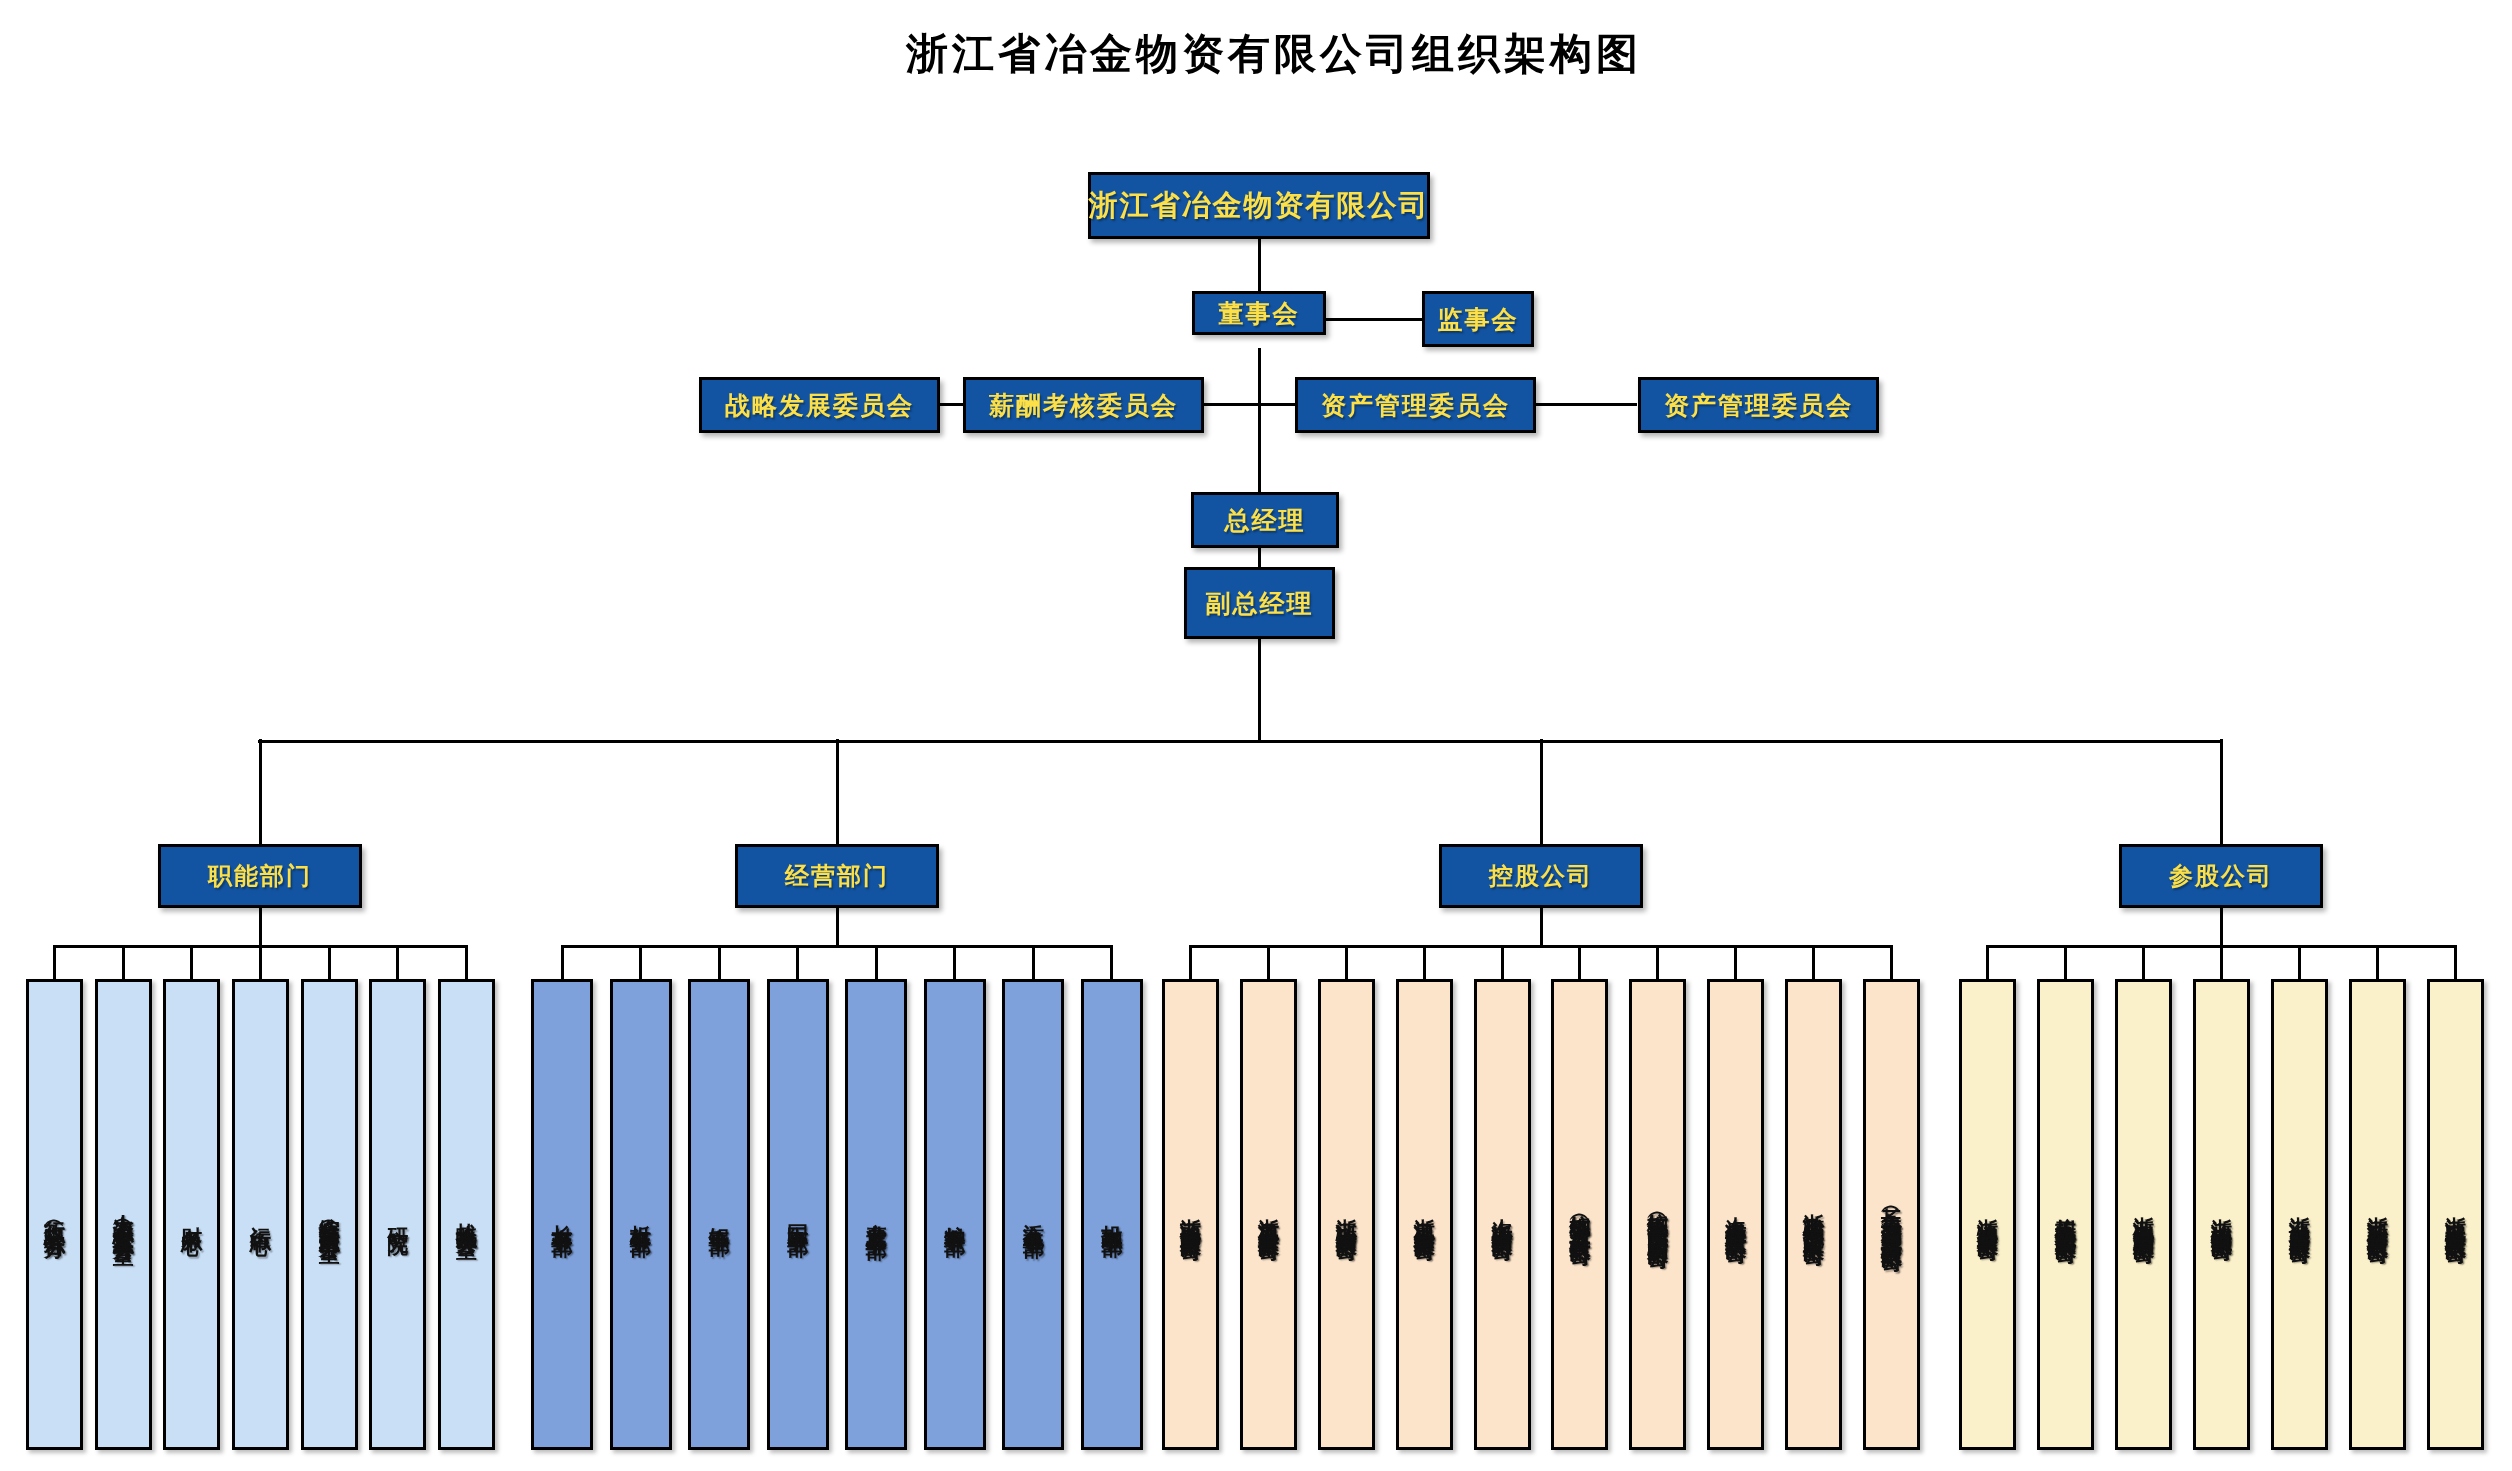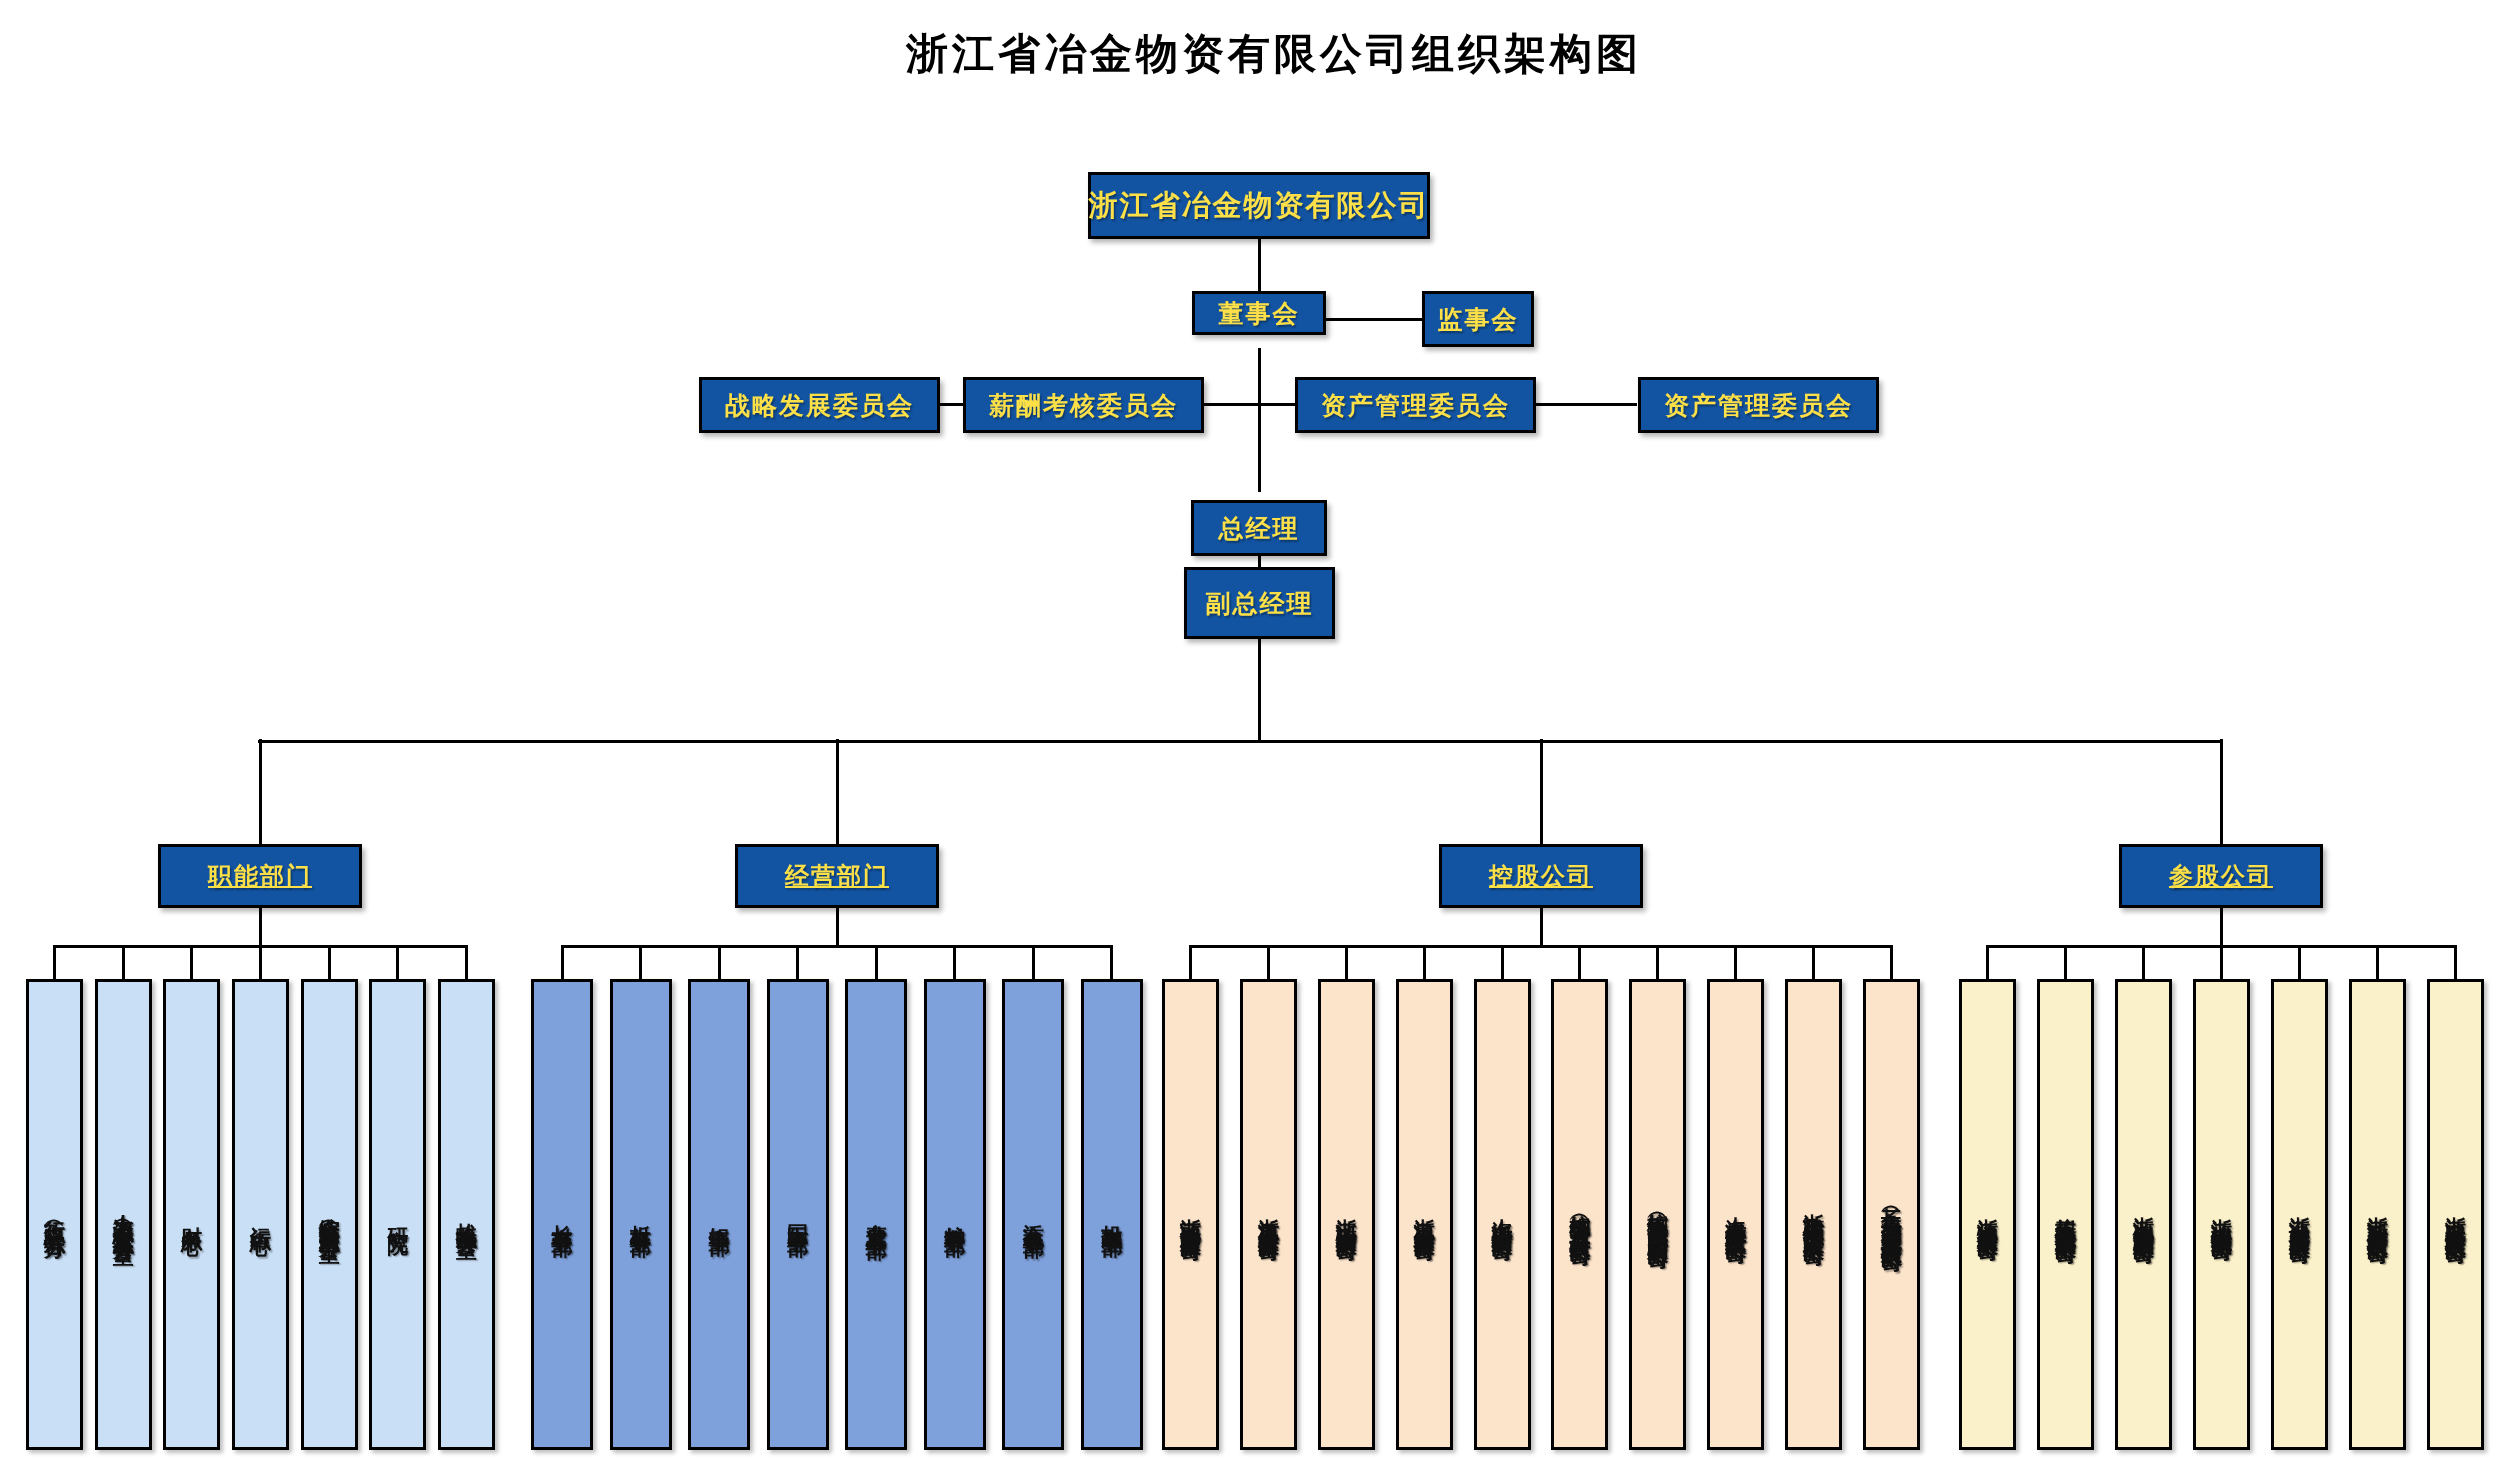--- a/index.html
+++ b/index.html
@@ -28,25 +28,25 @@
     display:flex;align-items:center;justify-content:center;
     box-shadow:3px 3.5px 5px rgba(0,0,0,0.30);
     text-shadow:1.5px 1.5px 2px rgba(0,0,0,0.35);
     letter-spacing:2px;white-space:nowrap;
     z-index:3;
   }
   .root-box{left:1088px;top:172px;width:342px;height:67px;font-size:29px;}
   .board-box{left:1192px;top:291px;width:134px;height:44px;font-size:25px;}
   .supervisory-box{left:1422px;top:291px;width:112px;height:56px;font-size:25px;}
   .committee-box{top:377px;width:241px;height:56px;font-size:25px;}
-  .gm-box{left:1191px;top:492px;width:136px;height:56px;font-size:25px;margin-top:8px;}
+  .gm-box{left:1191px;top:492px;width:148px;height:56px;font-size:25px;}
   .dgm-box{left:1184px;top:567px;width:151px;height:72px;font-size:25px;}
 
   
-  .bheader{top:844px;width:204px;height:64px;font-size:24px;text-decoration:underline;}
+  .bheader{top:844px;width:204px;height:64px;font-size:24px;}
   .bheader::before{ 
     content:"";position:absolute;left:50%;margin-left:-1.5px;
     top:-108px;width:3px;height:105px;background:var(--line);
   }
   .bheader::after{ 
     content:"";position:absolute;left:50%;margin-left:-1.5px;
     bottom:-43px;width:3px;height:40px;background:var(--line);
   }
 
   

